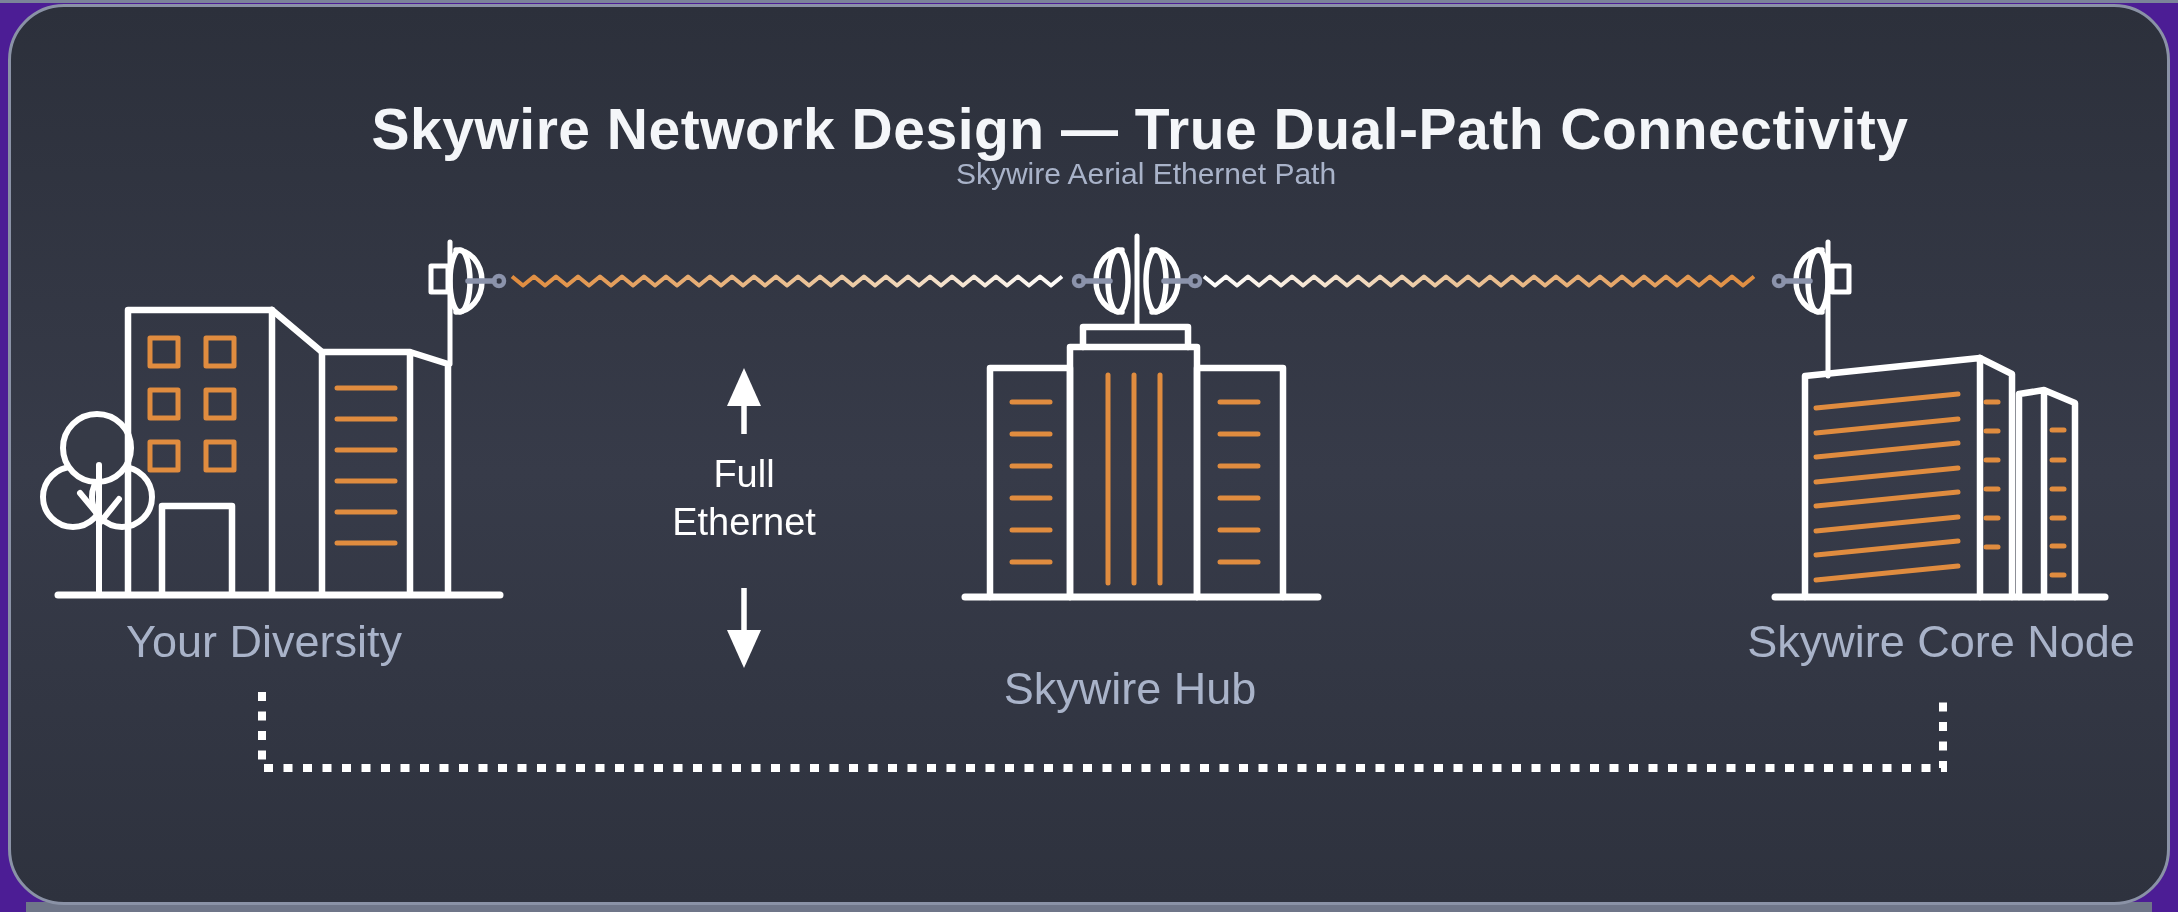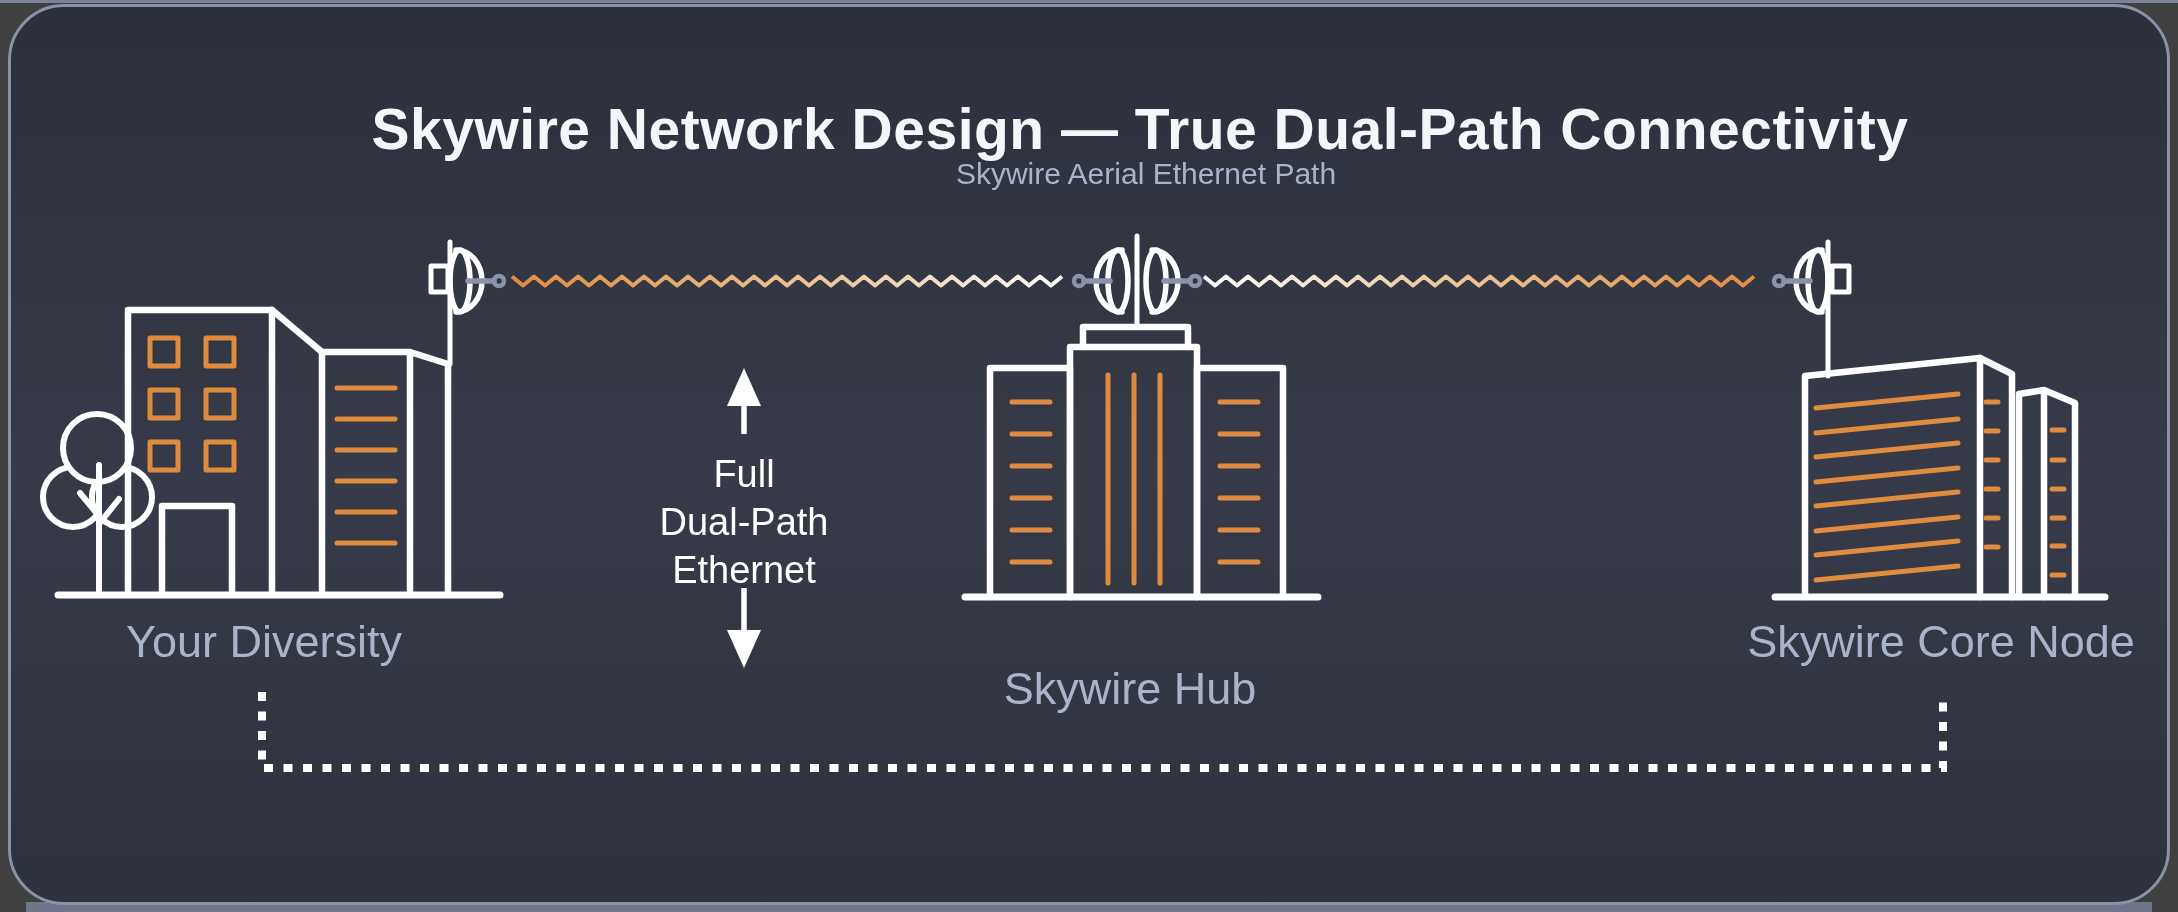--- a/index.html
+++ b/index.html
@@ -1,18 +1,18 @@
 <!DOCTYPE html>
 <html><head>
 <meta charset="utf-8">
 <style>
   * { margin:0; padding:0; box-sizing:border-box; }
   html,body { background:#262a33; }
   body { font-family:"Liberation Sans", sans-serif; }
-  .stage { position:relative; width:2178px; height:912px; overflow:hidden; background:#404040; }
+  .stage { position:relative; width:2178px; height:912px; overflow:hidden; background:#4c1d95; }
   .top-strip { position:absolute; top:0; left:0; right:0; height:3px; background:#7b8399; }
   .bottom-strip { position:absolute; bottom:0; left:26px; right:26px; height:10px; background:#6f7689; }
   .card {
     position:absolute; left:8px; top:4px; right:8px; bottom:7px;
     border:3px solid #8a92a6; border-radius:56px;
     background:linear-gradient(180deg,#2c303b 0%, #373b49 52%, #2e323e 100%);
   }
   svg.diagram { position:absolute; left:0; top:0; width:2178px; height:912px; }
   .label { position:absolute; transform:translateX(-50%); white-space:nowrap; }
   .title {
@@ -169,21 +169,20 @@
       <rect x="1832" y="266" width="17" height="26" stroke="#ffffff" stroke-width="5"></rect>
       <use href="#dish" xlink:href="#dish" transform="translate(1810,281) scale(-1,1)"></use>
     </g>
   </svg>
 
   <div class="label title">Skywire Network Design — True Dual-Path Connectivity</div>
   <div class="label subtitle">Skywire Aerial Ethernet Path</div>
 
   <div class="annotation">
     <div>Full</div>
-    <div>Dual-Path</div>
     <div>Ethernet</div>
   </div>
 
   <div class="label node-label building">Your Diversity</div>
   <div class="label node-label hub">Skywire Hub</div>
   <div class="label node-label core">Skywire Core Node</div>
 
 </div>
 
 </body></html>

